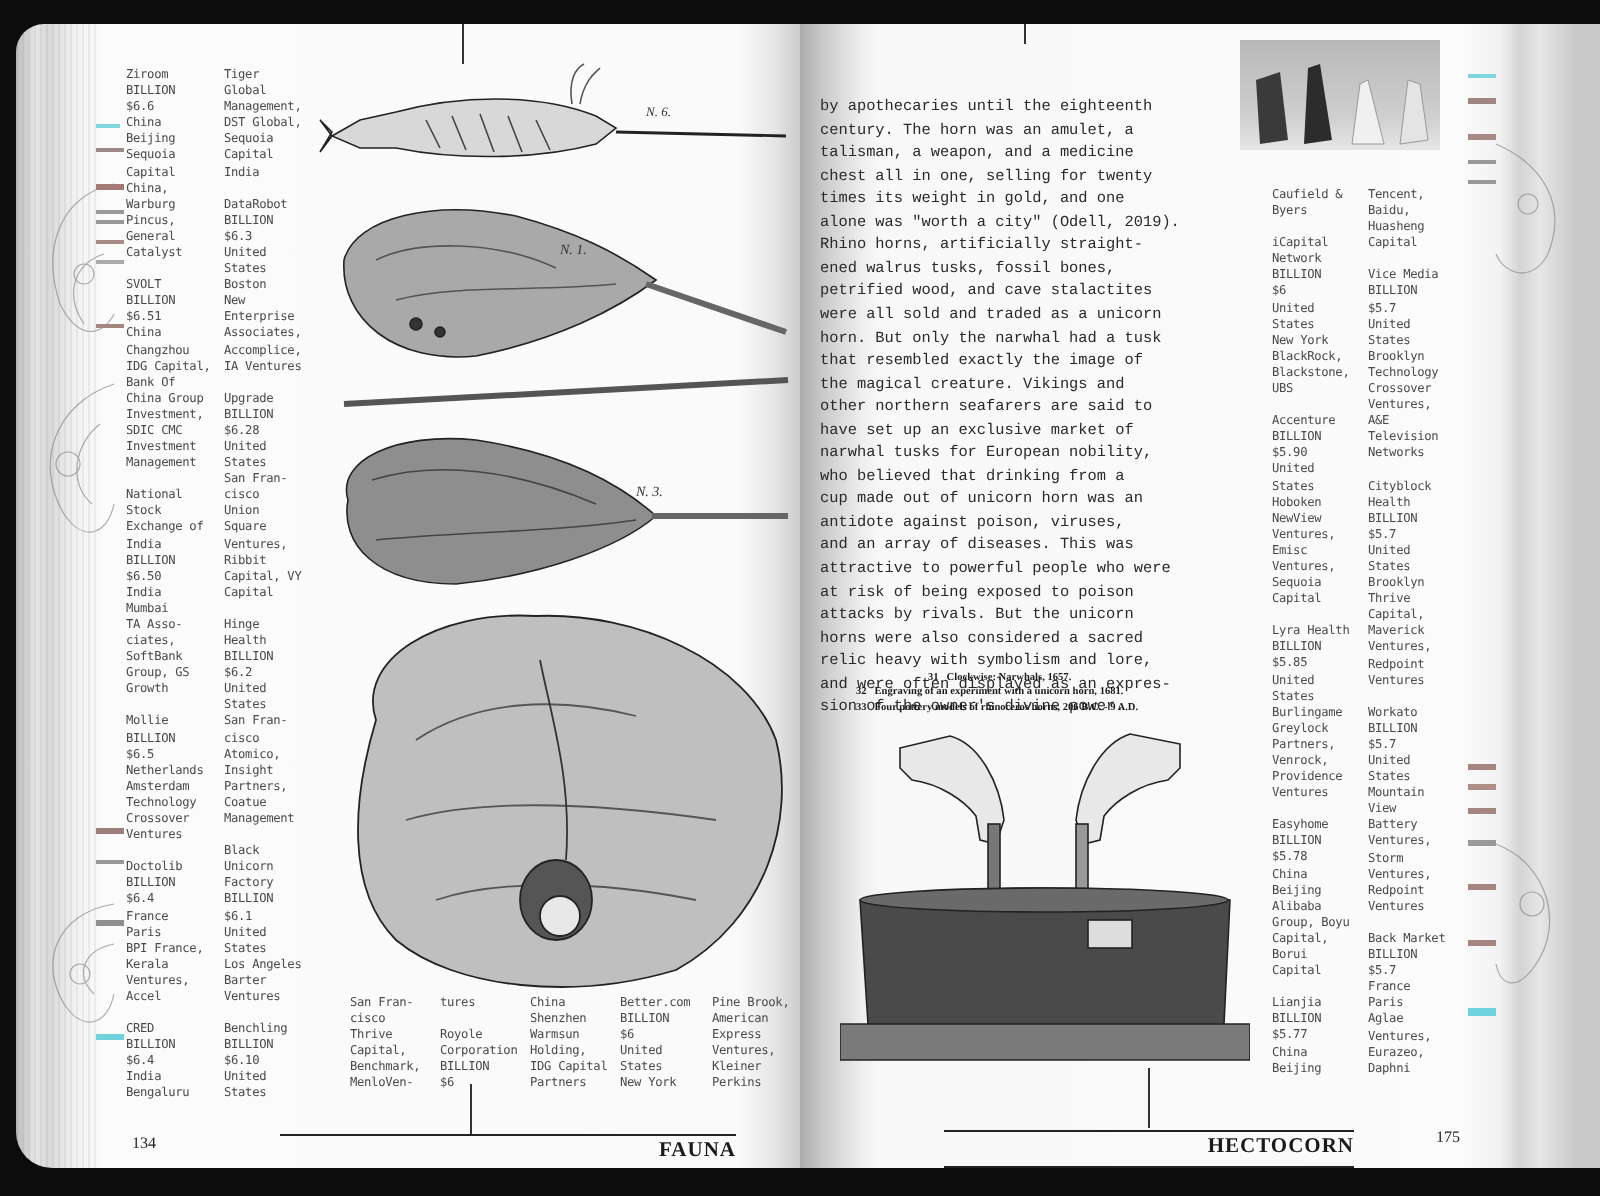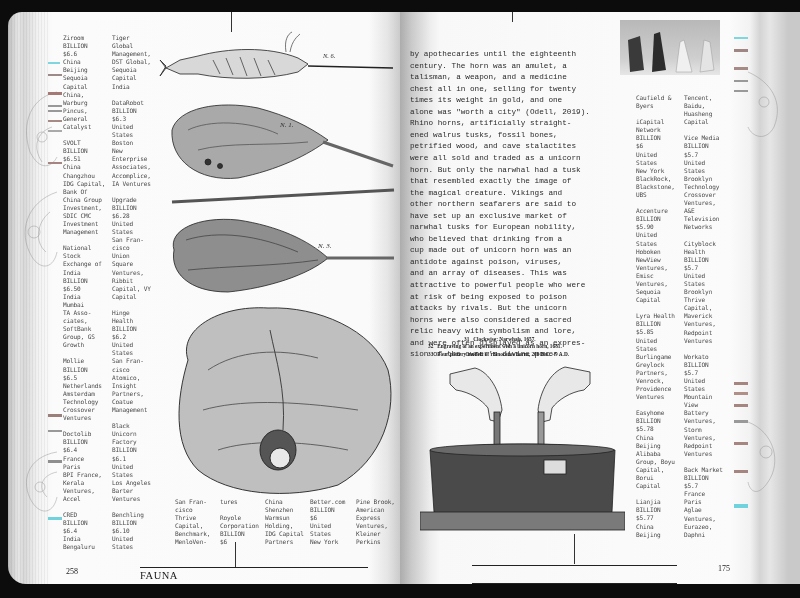--- a/index.html
+++ b/index.html
@@ -9,21 +9,21 @@
 #page-left{left:8px;width:392px;background:linear-gradient(90deg,#bdbdbd 0px,#e6e6e6 10px,#d8d8d8 16px,#f2f2f2 30px,#fbfbfb 45px,#fafafa 360px,#f0f0f0 380px,#dcdcdc 392px);border-radius:14px 0 0 18px}
 #page-right{left:400px;width:464px;background:linear-gradient(90deg,#d2d2d2 0px,#e8e8e8 12px,#f8f8f8 30px,#fbfbfb 330px,#f2f2f2 350px,#d4d4d4 360px,#e6e6e6 370px,#c9c9c9 388px);border-radius:0 14px 18px 0}
 .edges-left{position:absolute;left:0;top:0;width:42px;height:100%;background:repeating-linear-gradient(90deg,rgba(0,0,0,.05) 0 1px,transparent 1px 3px)}
 .edges-right{position:absolute;right:0;top:0;width:40px;height:100%;background:repeating-linear-gradient(90deg,rgba(0,0,0,.06) 0 1px,transparent 1px 3px)}
 .gutter-shadow-l{position:absolute;right:0;top:0;width:30px;height:100%;background:linear-gradient(90deg,transparent,rgba(0,0,0,.08))}
 .gutter-shadow-r{position:absolute;left:0;top:0;width:40px;height:100%;background:linear-gradient(90deg,rgba(0,0,0,.18),transparent)}
 .col{position:absolute;font-family:"DejaVu Sans Mono",monospace;font-size:6.1px;line-height:8.1px;color:#4a4a4a;letter-spacing:-0.15px}
 .entry{margin-bottom:8px;white-space:pre}
 .body-text{position:absolute;left:10px;top:14px;width:214px;font-family:"Liberation Mono",monospace;font-size:7.7px;line-height:11.55px;color:#2a2a2a;white-space:pre}
 .folio{position:absolute;font-family:"Liberation Serif",serif;font-size:8px;color:#222}
-.running{position:absolute;font-family:"Liberation Serif",serif;font-weight:normal;font-size:10.5px;letter-spacing:.5px;color:#1a1a1a;text-align:left}
+.running{position:absolute;font-family:"Liberation Serif",serif;font-weight:bold;font-size:10.5px;letter-spacing:.5px;color:#1a1a1a;text-align:right}
 .rule{position:absolute;height:1px;background:#222}
 .vrule{position:absolute;width:1px;background:#333}
 .caption{position:absolute;left:28px;top:324px;width:200px;font-family:"Liberation Serif",serif;font-weight:bold;font-size:5.3px;line-height:7.3px;color:#1a1a1a}
 .caption div{white-space:pre}
 .tick{position:absolute;height:2px}
 .label-no{position:absolute;font-family:"Liberation Serif",serif;font-style:italic;font-size:6.5px;color:#333}
 </style>
 </head>
 <body>
 
@@ -152,21 +152,21 @@
 
       <g stroke="#222" stroke-width="0.9">
         <path d="M30 330 C20 300,60 275,110 278 C160 276,215 300,230 340 C240 380,225 430,180 455 C130 470,70 465,40 440 C15 415,18 370,30 330 Z" fill="#bfbfbf"></path>
         <path d="M50 340 C80 320,120 318,160 328 M45 380 C80 370,130 370,200 380 M60 420 C90 410,140 410,190 420" fill="none" stroke="#555"></path>
         <path d="M112 300 C118 330,128 360,125 400" fill="none" stroke="#333"></path>
         <ellipse cx="120" cy="420" rx="18" ry="20" fill="#555"></ellipse>
         <ellipse cx="122" cy="428" rx="10" ry="10" fill="#e8e8e8"></ellipse>
       </g>
     </svg>
 
-    <div class="folio" style="left:58px;top:555px">258</div>
+    <div class="folio" style="left:58px;top:555px">134</div>
     <div class="rule" style="left:132px;top:555px;width:228px"></div>
     <div class="running" style="left:132px;top:558px;width:228px">FAUNA</div>
 
     <div class="vrule" style="left:227px;top:530px;height:25px"></div>
   </div>
 
   <div class="page" id="page-right">
     <div class="gutter-shadow-r"></div>
     <div class="edges-right"></div>
 
@@ -237,17 +237,18 @@
     <svg style="position:absolute;left:346px;top:30px" width="42" height="520" viewBox="0 0 42 520">
       <g fill="none" stroke="#8a8a8a" stroke-width="0.6" opacity="0.7">
         <path d="M2 30 C25 40,38 60,28 85 C20 100,6 95,2 85"></path>
         <path d="M2 380 C28 390,36 420,22 440 C12 455,4 450,2 440"></path>
         <circle cx="18" cy="60" r="5"></circle>
           <circle cx="20" cy="410" r="6"></circle>
       </g>
     </svg>
 
     <div class="rule" style="left:72px;top:553px;width:205px"></div>
+    <div class="running" style="left:72px;top:556px;width:205px">HECTOCORN</div>
     <div class="rule" style="left:72px;top:571px;width:205px"></div>
     <div class="folio" style="left:318px;top:552px">175</div>
     <div class="vrule" style="left:174px;top:522px;height:30px"></div>
   </div>
 </div>
 
 </body></html>

